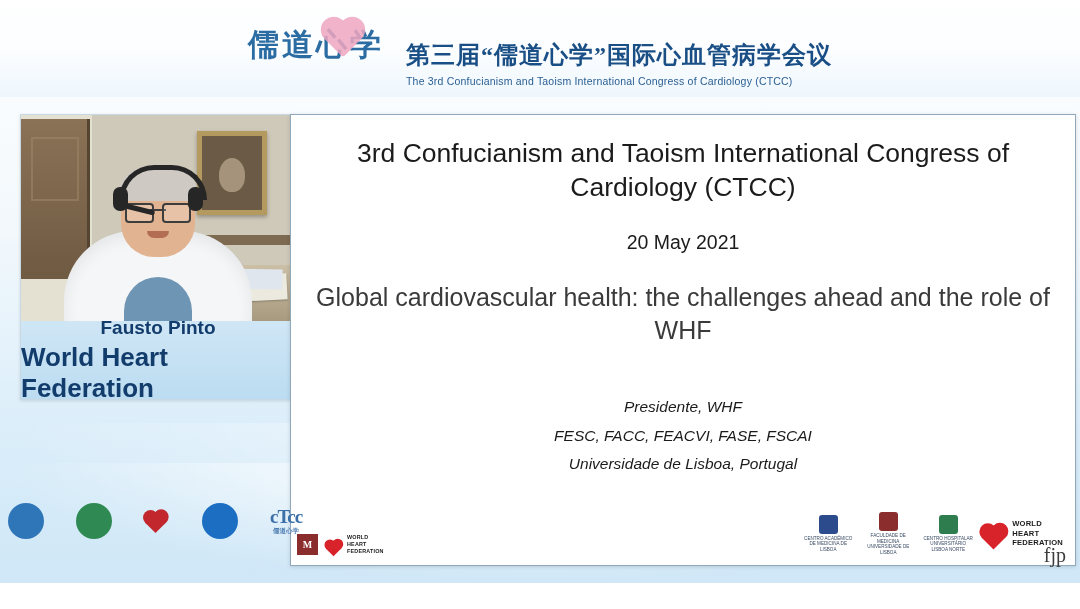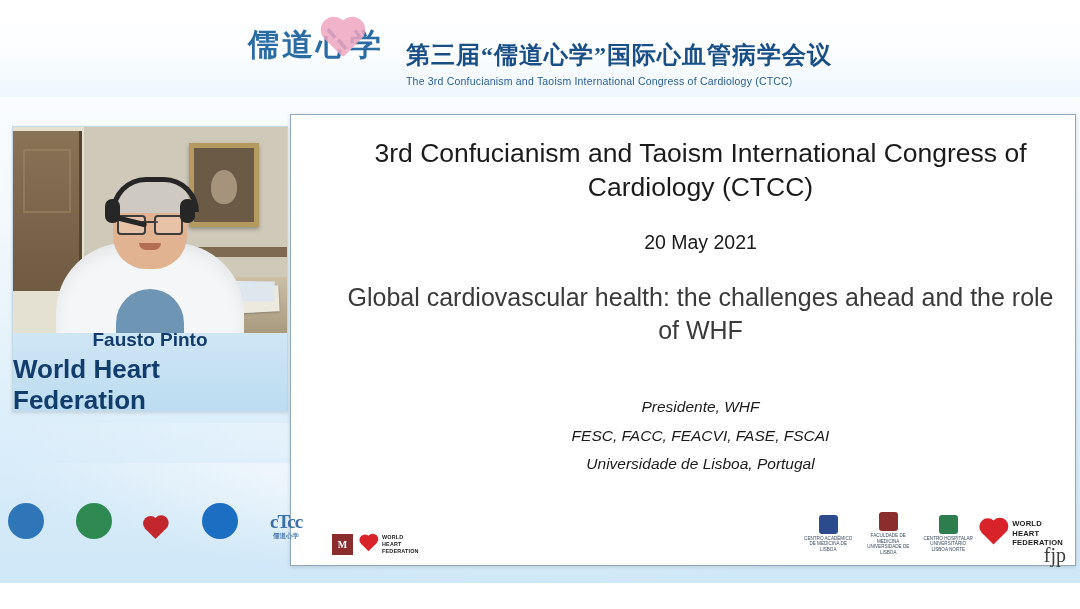--- a/index.html
+++ b/index.html
@@ -99,29 +99,28 @@
   .banner-en {
     font-size: 10.5px;
     color: #2a5e92;
     margin-top: 5px;
     letter-spacing: .2px;
   }
 
   
   .video-panel {
     position: absolute;
-    left: 12px;
+    left: 20px;
     top: 114px;
     width: 274px;
     height: 284px;
     background: #ffffff;
     border: 1px solid #c8d9e6;
     box-shadow: 0 1px 3px rgba(0,0,0,.12);
     overflow: hidden;
-    margin-top: 12px;
   }
   .video-feed {
     position: absolute;
     left: 0; top: 0;
     width: 274px;
     height: 206px;
     background: linear-gradient(180deg, #cfc9b8 0%, #d8d2c1 40%, #b9b3a2 100%);
     overflow: hidden;
   }
   
@@ -325,21 +324,20 @@
   .slide {
     position: absolute;
     left: 290px;
     top: 114px;
     width: 786px;
     height: 452px;
     background: #ffffff;
     border: 1px solid #8fa8bb;
     box-shadow: 0 1px 4px rgba(0,0,0,.14);
     box-sizing: border-box;
-    padding-left: 35px;
   }
   .slide-body {
     position: relative;
     width: 100%;
     height: 100%;
   }
   .slide-title {
     position: absolute;
     left: 28px; right: 28px;
     top: 22px;
@@ -405,21 +403,21 @@
     color: #fff;
     font-size: 10px;
     font-weight: bold;
     display: flex;
     align-items: center;
     justify-content: center;
     font-family: "Liberation Serif", serif;
   }
   .whf-logo {
     display: flex;
-    align-items: flex-start;
+    align-items: flex-end;
     gap: 4px;
   }
   .whf-heart {
     position: relative;
     width: 17px;
     height: 16px;
   }
   .whf-heart i {
     position: absolute;
     left: 2px; top: 4px;
@@ -468,21 +466,21 @@
   .badge.bl { background: #2b4b8c; }
   .badge.gn { background: #2e7d4f; }
   .badge.rd { background: #8c2d2d; }
 
   
   .org-bar {
     position: absolute;
     left: 8px;
     bottom: 44px;
     display: flex;
-    align-items: flex-end;
+    align-items: center;
     gap: 32px;
   }
   .org-logo {
     width: 36px; height: 36px;
     border-radius: 50%;
     display: flex;
     align-items: center;
     justify-content: center;
     font-size: 8px;
     color: #fff;

